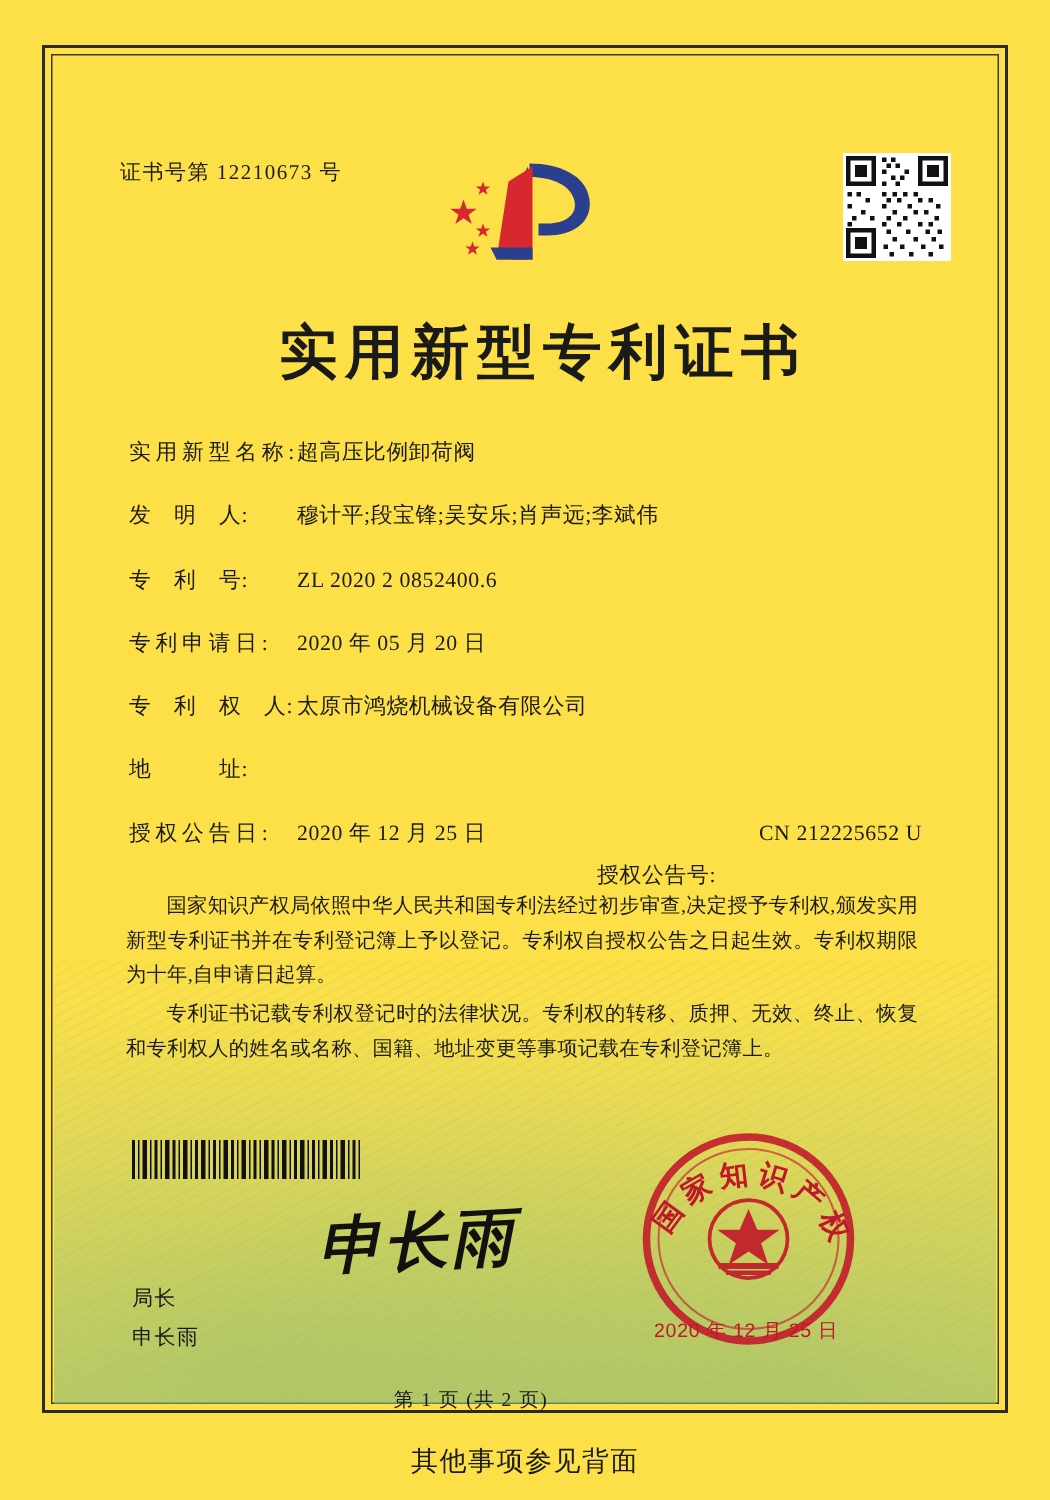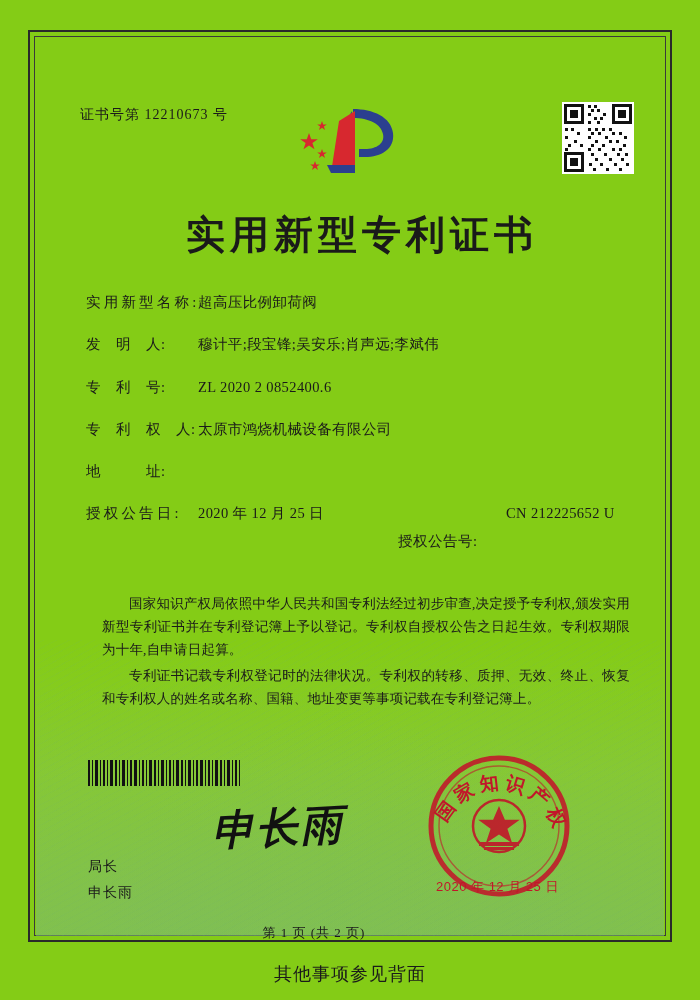--- a/index.html
+++ b/index.html
@@ -14,21 +14,21 @@
     color: #1a1a1a;
     position: relative;
     overflow: hidden;
   }
 
   
   .page {
     position: absolute;
     left: 0; top: 0;
     width: 700px; height: 1000px;
-    background: #84cc16;
+    background: #fde047;
   }
   .border-outer {
     position: absolute;
     left: 28px; top: 30px;
     width: 644px; height: 912px;
     border: 2px solid #2a2a2a;
     box-sizing: border-box;
   }
   .border-inner {
     position: absolute;
@@ -133,21 +133,21 @@
   }
   .field-value2 {
     flex: 1 1 auto;
     white-space: nowrap;
     letter-spacing: 0.4px;
   }
 
   
   .body-text {
     position: absolute;
-    left: 102px; top: 592px;
+    left: 84px; top: 592px;
     width: 528px;
     font-size: 13.5px;
     line-height: 1.72;
     text-align: justify;
     letter-spacing: 0.2px;
   }
   .body-text p {
     margin: 0 0 2px 0;
     text-indent: 2em;
   }
@@ -325,20 +325,24 @@
     <div class="field-row">
       <span class="field-label">发　明　人:</span>
       <span class="field-value">穆计平;段宝锋;吴安乐;肖声远;李斌伟</span>
     </div>
 
     <div class="field-row">
       <span class="field-label">专　利　号:</span>
       <span class="field-value">ZL 2020 2 0852400.6</span>
     </div>
 
+    <div class="field-row">
+      <span class="field-label sp3">专利申请日:</span>
+      <span class="field-value">2020 年 05 月 20 日</span>
+    </div>
 
     <div class="field-row">
       <span class="field-label">专　利　权　人:</span>
       <span class="field-value">太原市鸿烧机械设备有限公司</span>
     </div>
 
     <div class="field-row">
       <span class="field-label">地　　　址:</span>
     </div>
 

